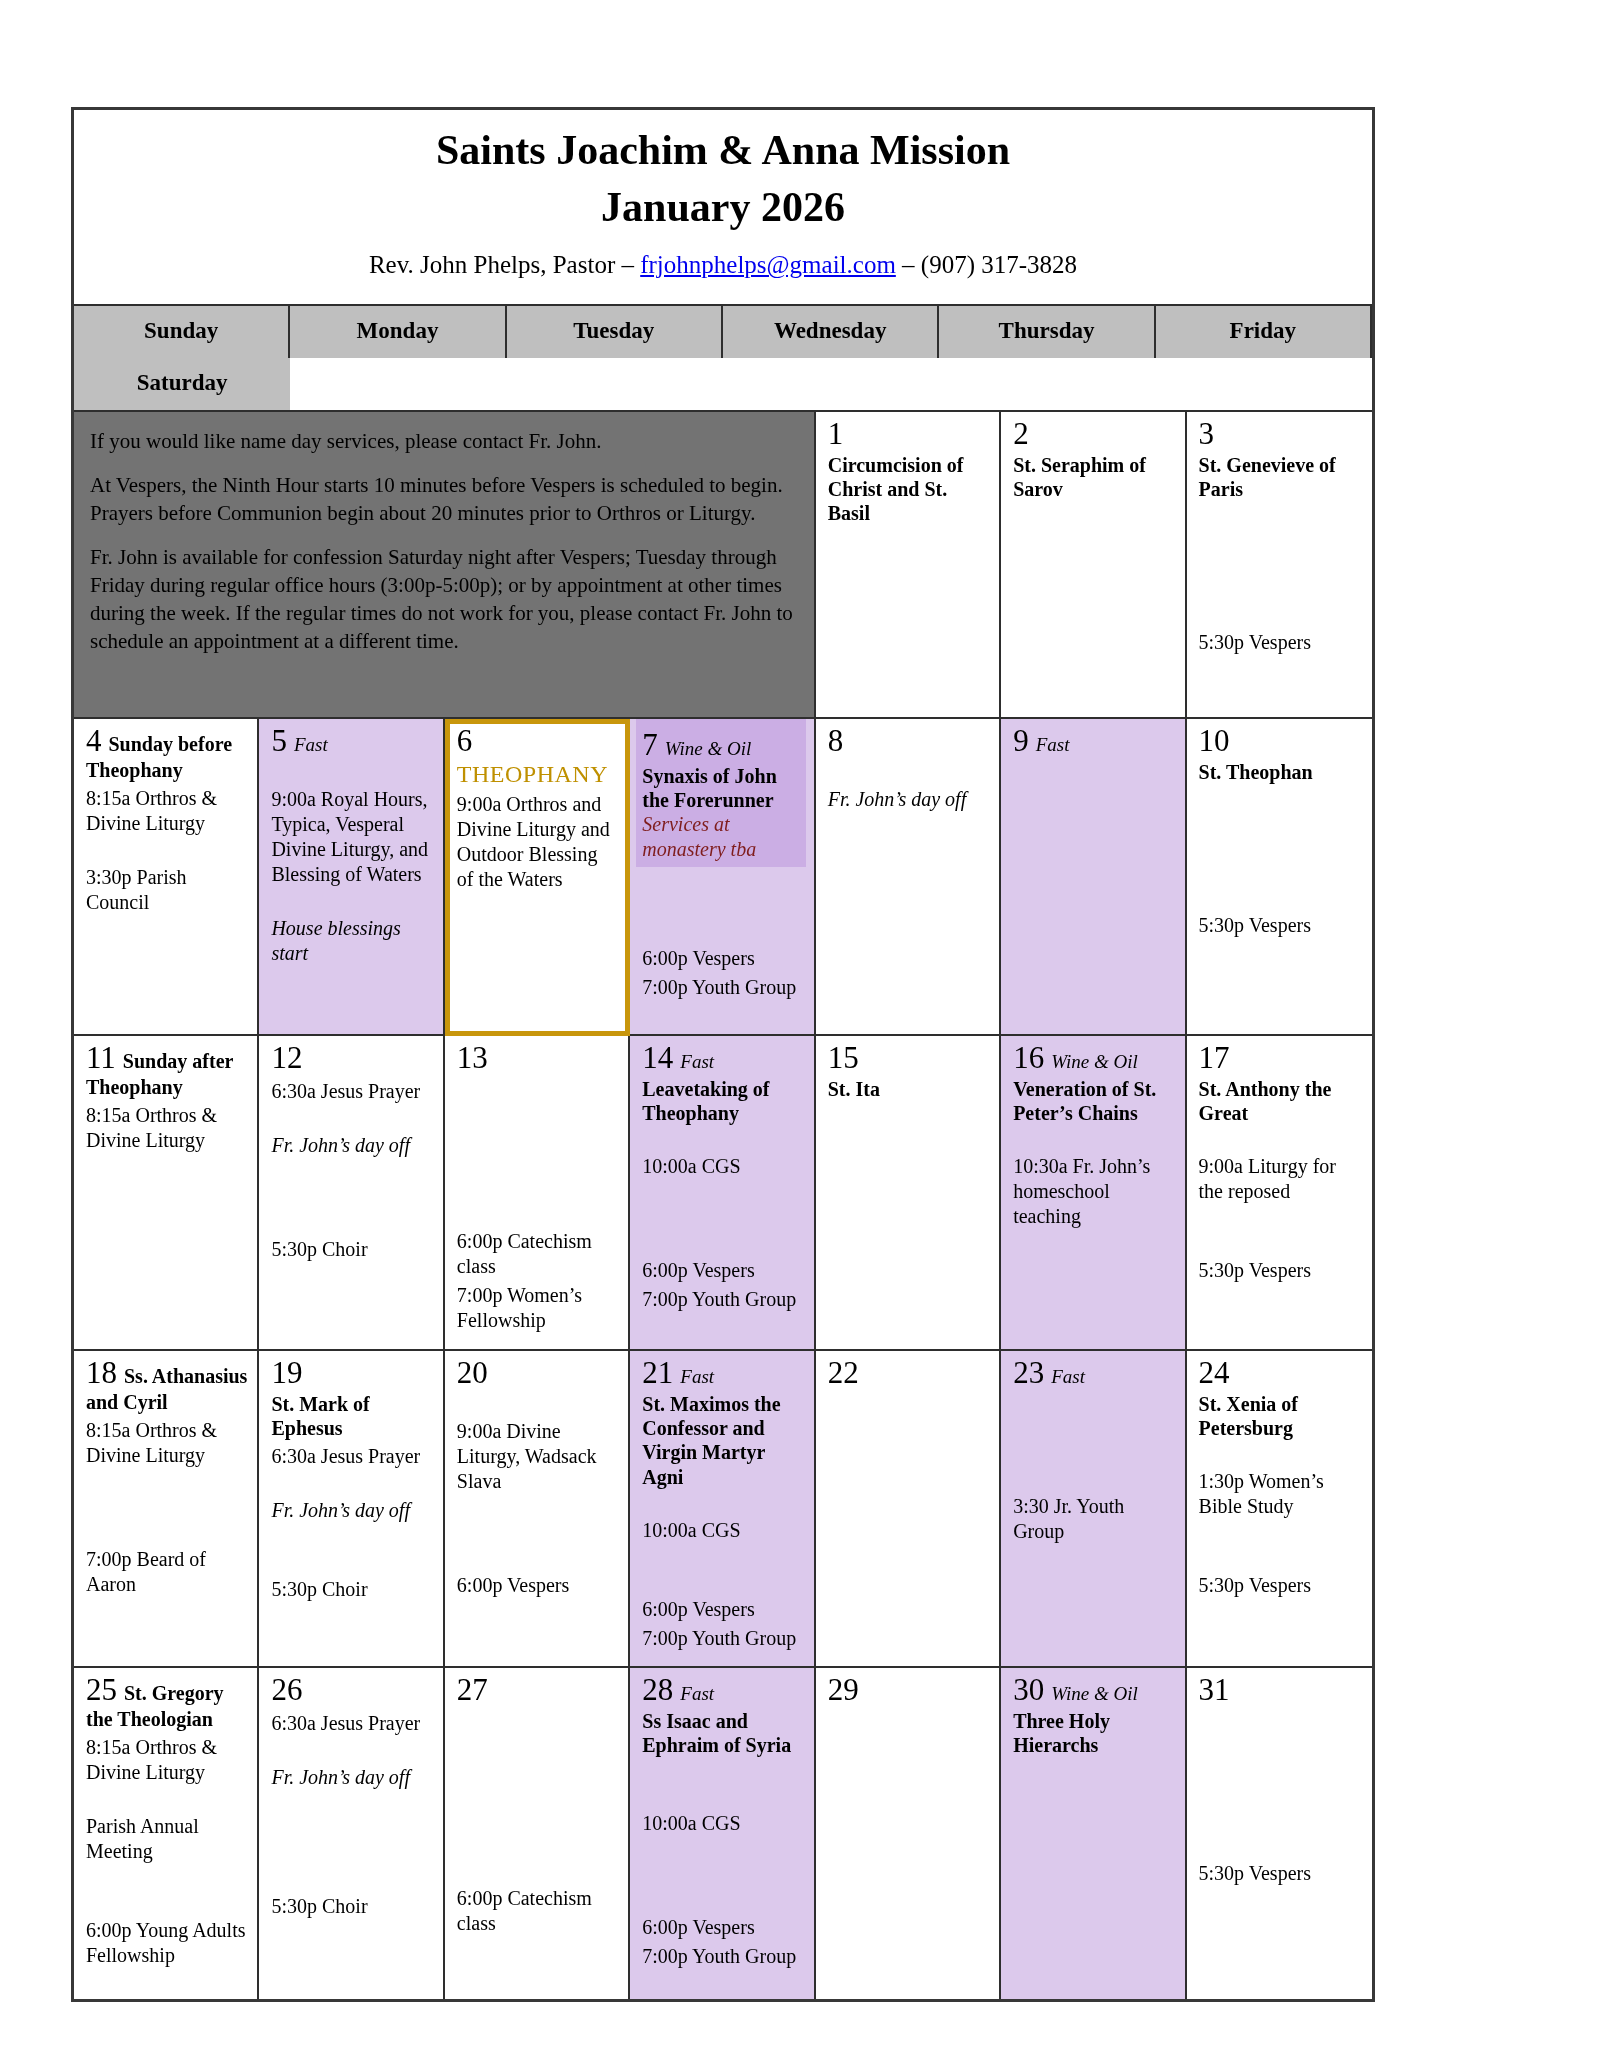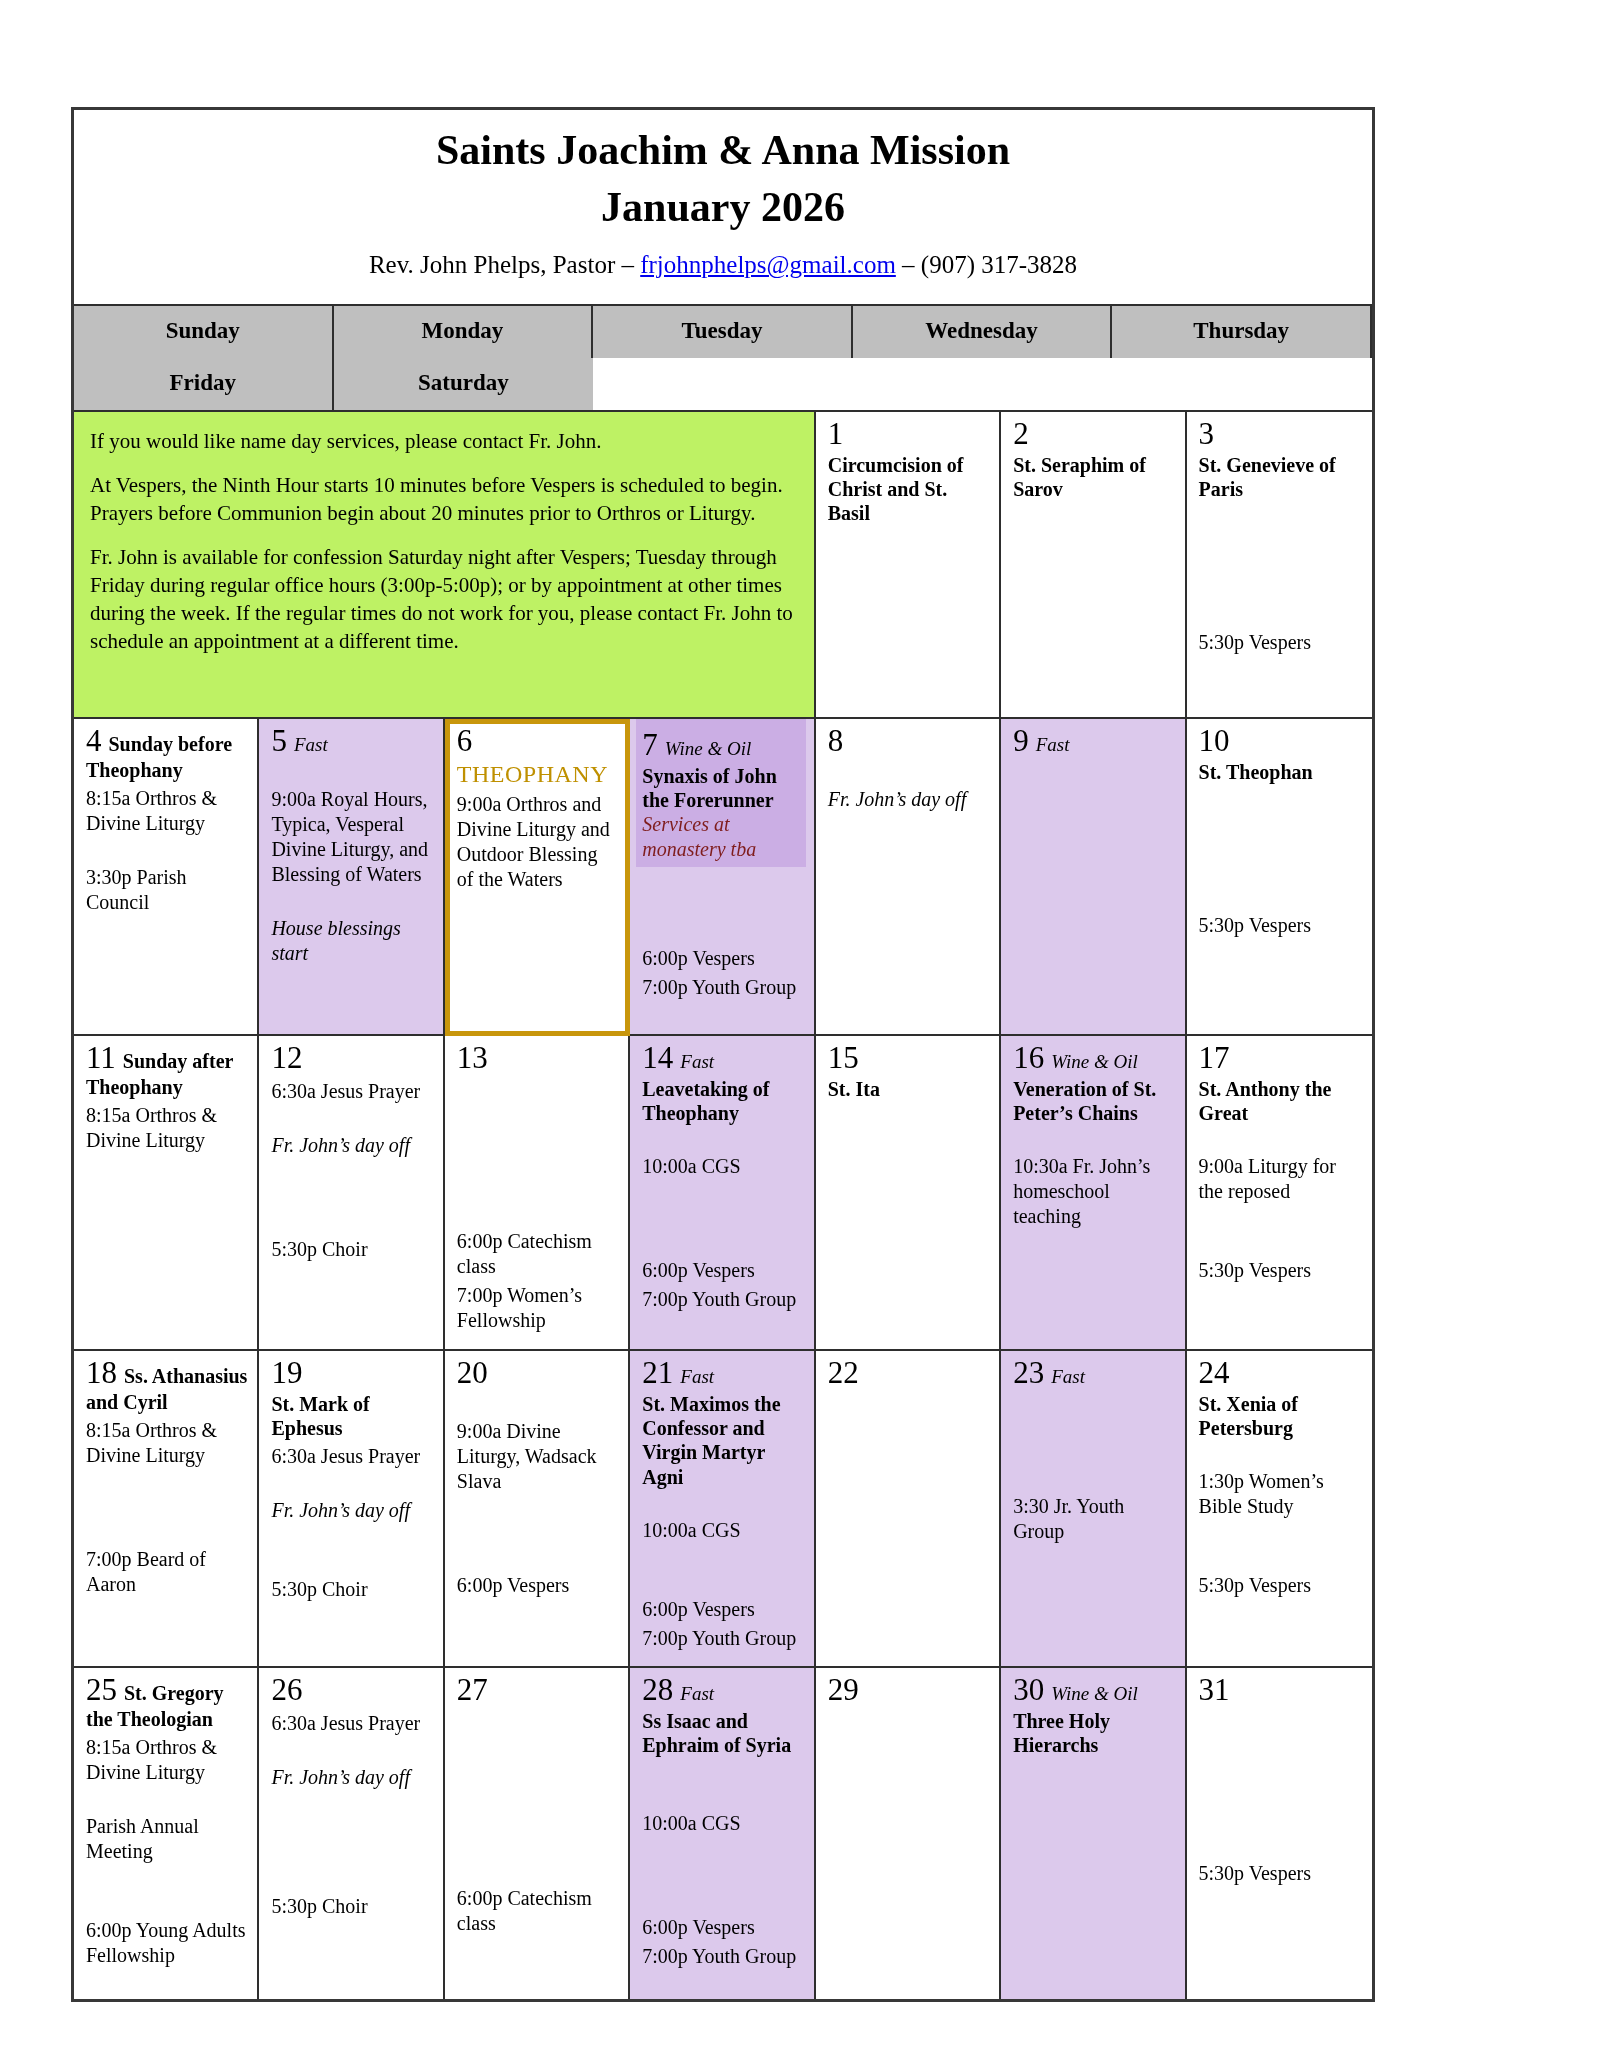--- a/index.html
+++ b/index.html
@@ -4,33 +4,33 @@
 <style>
   html,body{margin:0;padding:0;background:#ffffff;}
   body{width:1600px;height:2071px;position:relative;font-family:"Liberation Serif",serif;color:#000;}
   .page{position:absolute;left:71px;top:107px;width:1304px;box-sizing:border-box;border:3px solid #383838;background:#fff;}
   
   .title-block{box-sizing:border-box;height:196px;border-bottom:2px solid #2e2e2e;text-align:center;padding-top:12px;}
   .title-line{font-size:42px;font-weight:bold;line-height:1.35;}
   .contact{font-size:25px;margin-top:16px;}
   .email{color:#0000EE;text-decoration:underline;cursor:pointer;}
   
-  #weekday-row{display:grid;grid-template-columns:repeat(5,1fr);border-bottom:2px solid #2e2e2e;}
+  #weekday-row{display:grid;grid-template-columns:repeat(6,1fr);border-bottom:2px solid #2e2e2e;}
   .wd{box-sizing:border-box;height:52px;background:#BFBFBF;border-right:2px solid #2e2e2e;
       text-align:center;font-weight:bold;font-size:23px;padding-top:12px;}
   .wd:last-child{border-right:none;}
   
   #day-grid{display:grid;grid-template-columns:repeat(7,1fr);grid-template-rows:307px 317px 315px 317px 331px;}
   .cell{box-sizing:border-box;background:#fff;border-right:2px solid #2e2e2e;border-bottom:2px solid #2e2e2e;
         padding:6px 10px 6px 12px;overflow:hidden;}
   .cell.purple{background:#DCC9EC;}
   .cell.lastcol{border-right:none;}
   .cell.lastrow{border-bottom:none;}
   .cell.gold{outline:5px solid #C8960C;outline-offset:-5px;}
-  .notes-cell{grid-column:1 / span 4;box-sizing:border-box;background:#bef264;
+  .notes-cell{grid-column:1 / span 4;box-sizing:border-box;background:#737373;
               border-right:2px solid #2e2e2e;border-bottom:2px solid #2e2e2e;
               padding:16px 18px 0 16px;font-size:21px;line-height:1.33;}
   .notes-cell p{margin:0 0 16px 0;}
   .head{line-height:1.2;margin-bottom:2px;}
   .num{font-size:31px;line-height:1.05;}
   .fast{font-size:19px;font-style:italic;margin-left:7px;}
   .ititle{font-size:20px;font-weight:bold;margin-left:7px;}
   .title{font-size:20px;font-weight:bold;line-height:1.22;}
   .special{font-size:24px;color:#BF9000;line-height:1.2;margin:2px 0 1px 0;letter-spacing:0.5px;}
   .rednote{font-size:20px;font-style:italic;color:#7f1d1d;line-height:1.22;}

